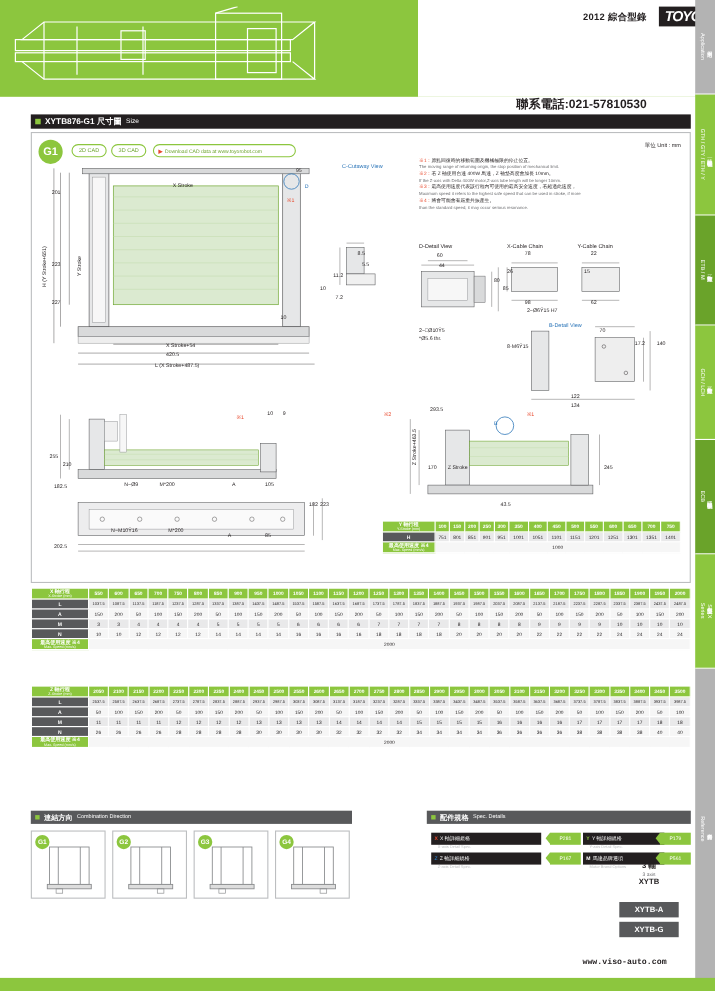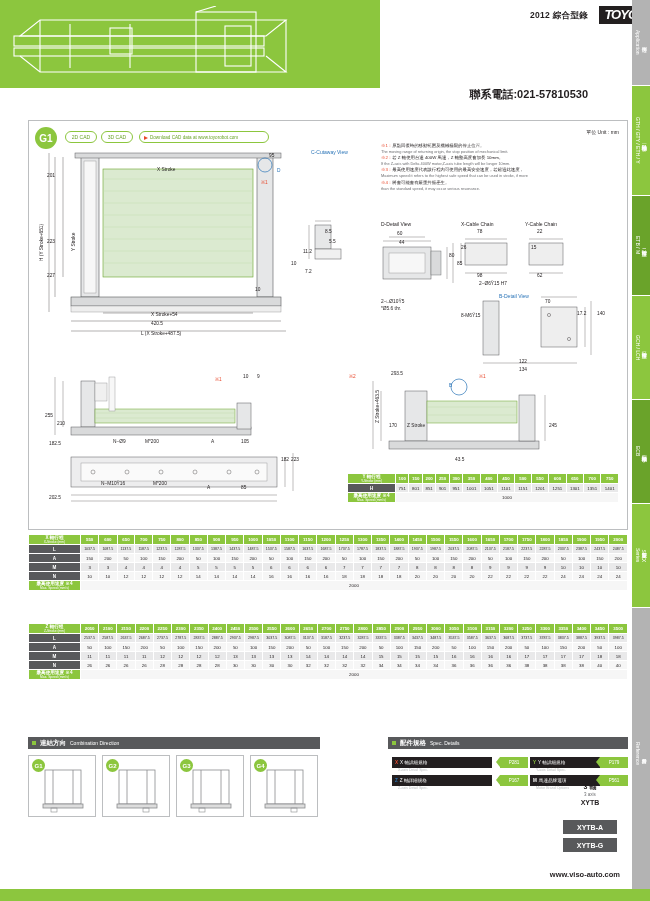--- a/index.html
+++ b/index.html
@@ -171,22 +171,22 @@
 
   .rtag {
     position:absolute; font-size:7px; font-weight:bold; text-align:center;
   }
   .rbox {
     position:absolute; width:54px; height:14px; background:#58595b;
     color:#ffffff; font-size:7px; font-weight:bold;
     display:flex; align-items:center; justify-content:center;
   }
   .footer-url {
-    position:absolute; right:30px; bottom:22px;
-    font-size:7.5px; color:#231f20; font-weight:bold;
+    position:absolute; right:44px; bottom:22px;
+    font-size:7.5px; color:#231f20; font-weight:bold;font-family:Liberation Mono, monospace;
   }
   .footer-green {
     position:absolute; left:0; bottom:0; width:650px; height:12px;
     background:#8cc63e;
   }
 </style>
 </head>
 <body>
 
 <div class="page">
@@ -216,20 +216,25 @@
   <div class="side-tabs">
     <div class="side-tab gray" style="height:86px;">選用例<br>Application</div>
     <div class="side-tab" style="height:110px;">一軸 單軸機械手臂<br>GTH / GTY / ETH / Y</div>
     <div class="side-tab dark" style="height:100px;">二軸 直角座標<br>ETB / M</div>
     <div class="side-tab" style="height:104px;">三軸 直角座標<br>GCH / LCH</div>
     <div class="side-tab dark" style="height:104px;">四軸 多軸機械手<br>ECB</div>
     <div class="side-tab" style="height:104px;">無塵室型 SLXX<br>Series</div>
     <div class="side-tab gray" style="height:293px;">參考資料<br>Reference</div>
   </div>
 
+  <div class="sec-header">
+    <span class="sq"></span>
+    <span>XYTB876-G1 尺寸圖</span>
+    <span class="en">Size</span>
+  </div>
 
   <div class="draw-panel">
 
     <div class="g1-badge">G1</div>
     <div class="cad-btn cad-2d">2D CAD</div>
     <div class="cad-btn cad-3d">3D CAD</div>
     <div class="cad-dl">Download CAD data at www.toyorobot.com</div>
     <div class="unit-label">單位 Unit : mm</div>
 
     <div class="notes">

